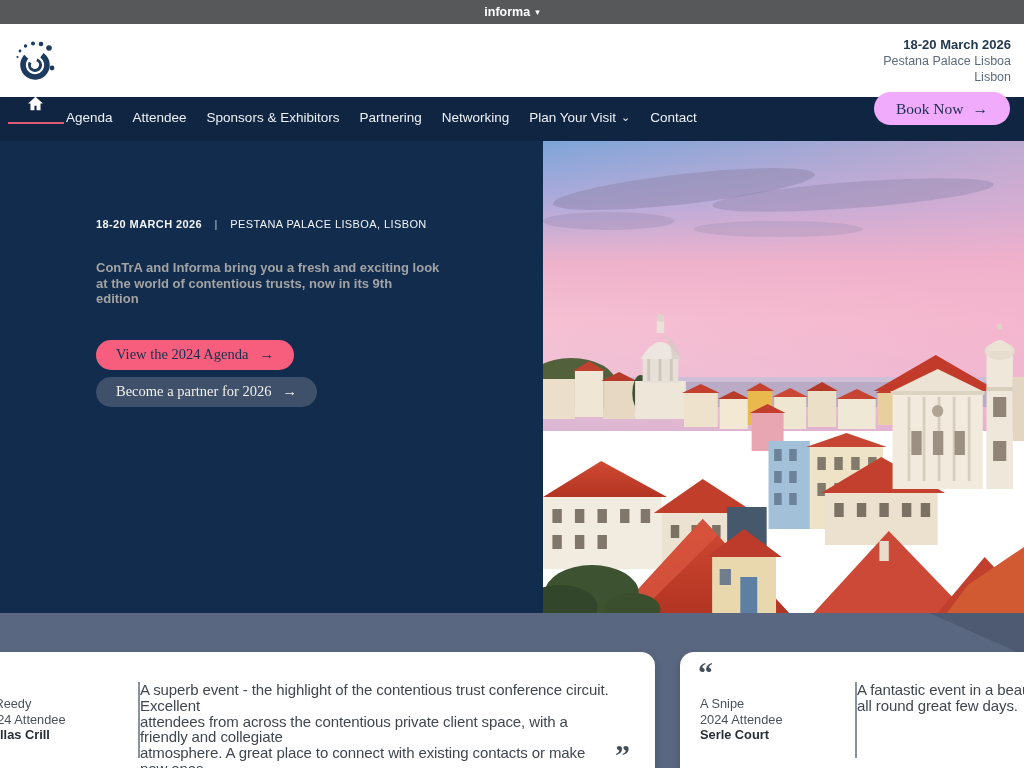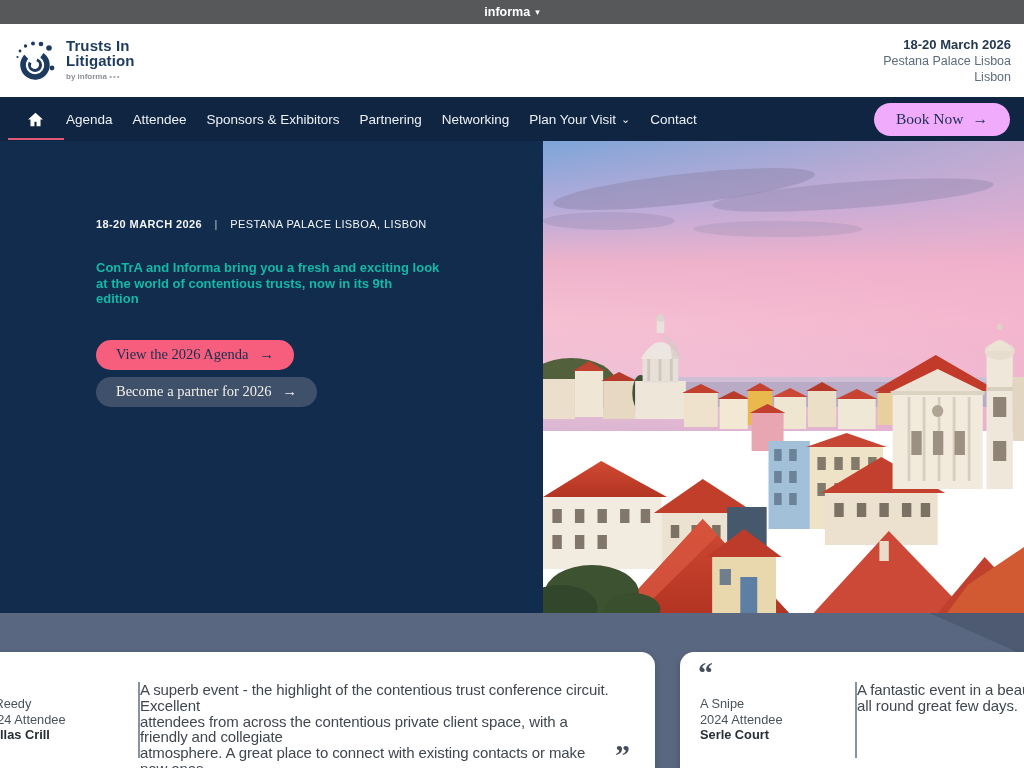--- a/index.html
+++ b/index.html
@@ -17,43 +17,43 @@
   .logo { display:flex; align-items:center; cursor:pointer; }
   .logo-text { margin-left:7px; line-height:15px; }
   .logo-line { font-size:15px; font-weight:bold; color:#1c3b5e; letter-spacing:.1px; }
   .logo-byline { font-size:8px; color:#8d9094; margin-top:1px; font-weight:bold; }
   .logo-byline .dots { letter-spacing:1px; color:#a7aaae; }
   .event-info { text-align:right; line-height:16px; }
   .event-dates { font-size:13px; font-weight:bold; color:#24384e; }
   .event-line { font-size:12.5px; color:#5d6b7a; }
 
   
-  .nav { height:44px; background:#0f2542; display:flex; align-items:center;
-    padding:0 14px; color:#eef1f5; }
+  .nav { height:44px; background:#0f2542; display:flex; align-items:flex-end;
+    padding:16px 14px; color:#eef1f5; }
   .nav-home { position:relative; width:42px; height:44px; display:flex;
     align-items:center; justify-content:center; cursor:pointer; }
   .nav-home::after { content:""; position:absolute; left:-6px; bottom:1px;
     width:56px; height:2px; background:#e05a78; }
   .nav-link { font-size:13.5px; padding:0 10px; color:#eef1f5; text-decoration:none;
     cursor:pointer; white-space:nowrap; }
   .nav-link .caret { font-size:11px; margin-left:5px; position:relative; top:-1px; }
   .nav-spacer { flex:1; }
   .btn-booknow { height:33px; padding:0 22px; border:none; border-radius:17px;
     background:#f0abfc; color:#1d2f4e; font-family:"Liberation Serif","DejaVu Serif",serif;
     font-size:15.5px; display:flex; align-items:center; gap:9px; cursor:pointer; }
 
   
   .hero { display:flex; height:472px; }
   .hero-left { width:568px; background:#122c4e; padding:77px 56px 0 96px; }
   .eyebrow { font-size:11px; color:#f2f4f6; letter-spacing:.4px; white-space:nowrap; }
   .eyebrow .date { font-weight:bold; }
   .eyebrow .sep { margin:0 9px; color:#b9c4d0; font-weight:normal; }
   .hero-title { margin-top:33px; font-family:"Liberation Serif","DejaVu Serif",serif;
     font-weight:normal; font-size:28px; color:#f7f5f0; letter-spacing:.3px; }
-  .hero-p { margin-top:30px; font-size:13px; font-weight:bold; color:#14b8a6;
+  .hero-p { margin-top:30px; font-size:13px; font-weight:bold; color:#a3a3a3;
     line-height:15.6px; white-space:pre-line; }
   .hero-p + .hero-p { margin-top:16px; }
   .hero-ctas { margin-top:33px; }
   .btn-hero { height:30px; padding:0 20px; border:none; border-radius:15px;
     display:inline-flex; align-items:center; gap:11px; cursor:pointer;
     font-family:"Liberation Serif","DejaVu Serif",serif; font-size:14.5px; }
   .btn-primary { background:#f75d7d; color:#16304f; }
   .btn-secondary { background:#3e506a; color:#f2f0ea; margin-top:7px; }
   .hero-photo { width:512px; height:472px; }
 
@@ -91,28 +91,20 @@
       <circle cx="22" cy="27" r="12" fill="none" stroke="#1c3b5e" stroke-width="5.5" stroke-dasharray="58 18" transform="rotate(-55 22 27)"></circle>
       <circle cx="22" cy="27" r="5.5" fill="none" stroke="#1c3b5e" stroke-width="3" stroke-dasharray="26 10" transform="rotate(-70 22 27)"></circle>
       <circle cx="36" cy="10" r="2.8" fill="#1c3b5e"></circle>
       <circle cx="28" cy="6" r="2.3" fill="#1c3b5e"></circle>
       <circle cx="20" cy="5.5" r="2" fill="#1c3b5e"></circle>
       <circle cx="12.5" cy="8" r="1.7" fill="#1c3b5e"></circle>
       <circle cx="7" cy="13" r="1.4" fill="#1c3b5e"></circle>
       <circle cx="4.5" cy="19" r="1.1" fill="#1c3b5e"></circle>
       <circle cx="39" cy="30" r="2.4" fill="#1c3b5e"></circle>
     </svg>
-    <div class="logo-text">
-      <div class="logo-line">Trusts In</div>
-      <div class="logo-line">Litigation</div>
-      <div class="logo-byline">
-        <span>by informa</span>
-        <span class="dots">•••</span>
-      </div>
-    </div>
   </div>
   <div class="event-info">
     <div class="event-dates">18-20 March 2026</div>
     <div class="event-line">Pestana Palace Lisboa</div>
     <div class="event-line">Lisbon</div>
   </div>
 </div>
 
 <div class="nav">
   <div class="nav-home">
@@ -142,21 +134,21 @@
       <span class="date">18-20 MARCH 2026</span>
       <span class="sep">|</span>
       <span>PESTANA PALACE LISBOA, LISBON</span>
     </div>
     <p class="hero-p">ConTrA and Informa bring you a fresh and exciting look
 at the world of contentious trusts, now in its 9th
 edition</p>
     <div class="hero-ctas">
       <div>
         <button class="btn-hero btn-primary">
-          <span>View the 2026 Agenda</span>
+          <span>View the 2024 Agenda</span>
           <span>→</span>
         </button>
       </div>
       <div>
         <button class="btn-hero btn-secondary">
           <span>Become a partner for 2026</span>
           <span>→</span>
         </button>
       </div>
     </div>

